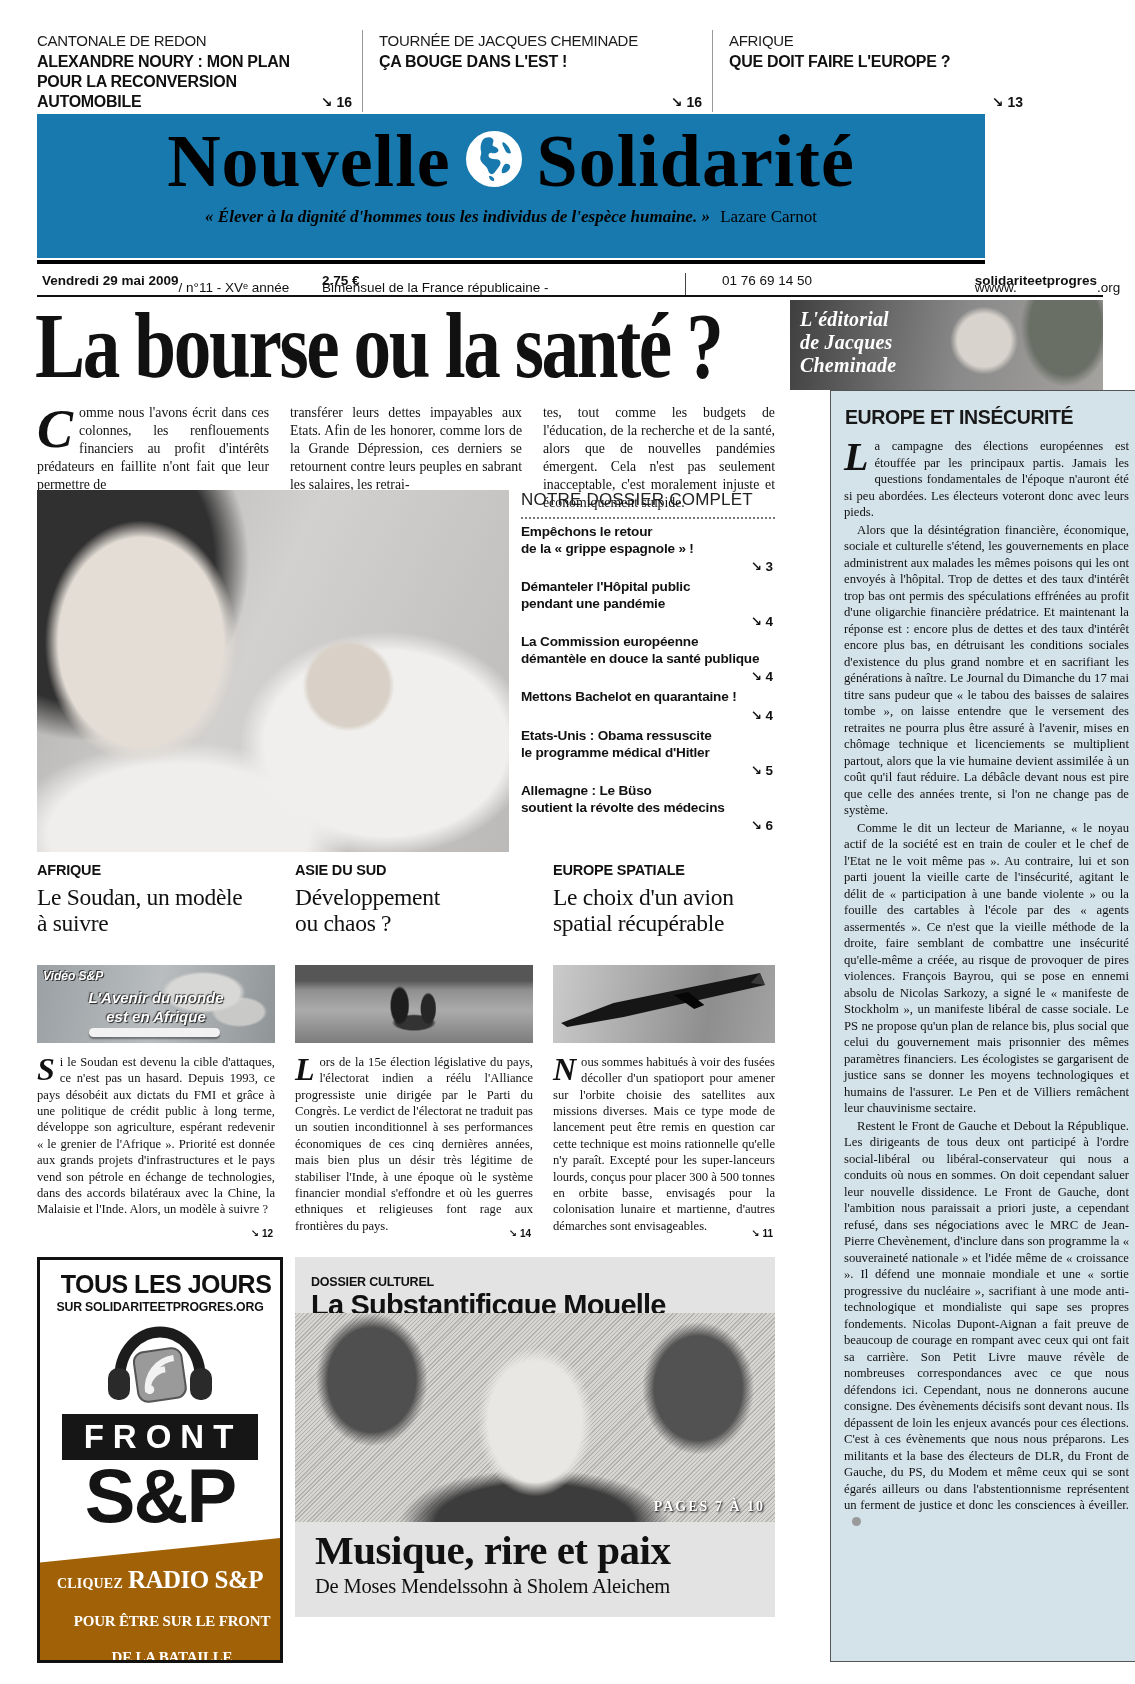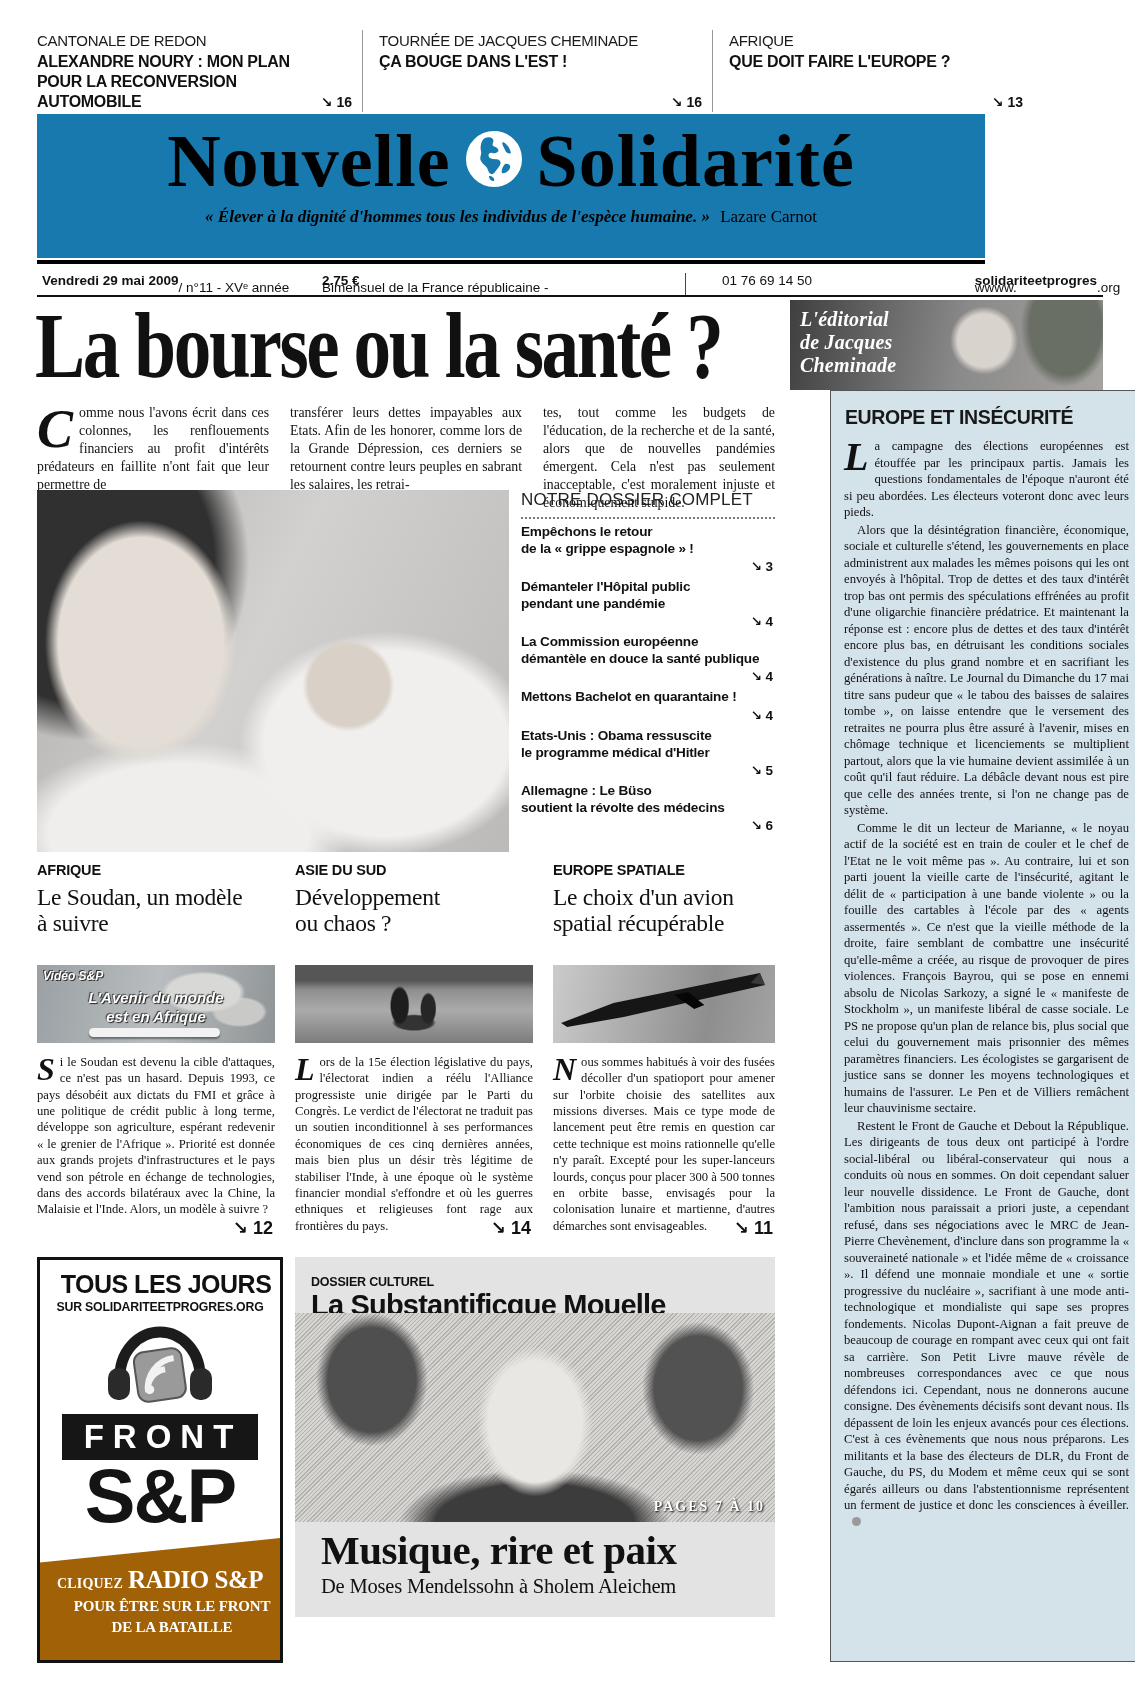--- a/index.html
+++ b/index.html
@@ -68,21 +68,21 @@
   .di-title{font-family:"Liberation Sans","DejaVu Sans",sans-serif;font-size:13.6px;font-weight:700;line-height:1.22;letter-spacing:-0.2px;}
   .di-page{text-align:right;font-family:"Liberation Sans","DejaVu Sans",sans-serif;font-size:13.5px;font-weight:700;margin-top:1px;padding-right:2px;}
 
   
   .midcol{top:862px;height:383px;}
   .mc-kicker{font-family:"Liberation Sans","DejaVu Sans",sans-serif;font-size:14.5px;font-weight:700;letter-spacing:-0.2px;}
   .mc-title{font-size:23.5px;line-height:1.12;margin-top:6px;letter-spacing:-0.3px;}
   .mc-media{position:absolute;left:0;top:103px;width:100%;height:78px;overflow:hidden;}
   .mc-body{position:absolute;left:0;top:192px;width:100%;font-size:12.6px;line-height:1.30;text-align:justify;}
   .mc-dc{float:left;font-size:32px;line-height:0.85;font-weight:700;font-style:italic;margin:2px 5px 0 0;}
-  .mc-page{position:absolute;right:2px;bottom:6px;font-family:"Liberation Sans","DejaVu Sans",sans-serif;font-size:18px;font-weight:700;}
+  .mc-page{position:absolute;right:2px;bottom:6px;font-family:"Liberation Sans","DejaVu Sans",sans-serif;font-size:10px;font-weight:700;}
   .media-africa{background:
       radial-gradient(ellipse 60px 30px at 70% 35%, #d8d8d6 0 60%, rgba(0,0,0,0) 70%),
       radial-gradient(ellipse 40px 22px at 85% 60%, #c9c9c7 0 60%, rgba(0,0,0,0) 70%),
       linear-gradient(100deg,#9aa0a4,#b9bdbf 50%,#8f9496);}
   .ma-badge{position:absolute;left:6px;top:4px;color:#fff;font-family:"Liberation Sans","DejaVu Sans",sans-serif;font-style:italic;font-weight:900;font-size:12px;text-shadow:1px 1px 0 #333,-1px -1px 0 #333;}
   .ma-cap{position:absolute;left:0;top:24px;width:100%;text-align:center;color:#fff;font-family:"Liberation Sans","DejaVu Sans",sans-serif;font-weight:800;font-style:italic;font-size:15px;line-height:1.25;text-shadow:1px 1px 1px #222,-1px -1px 1px #444;}
   .ma-train{position:absolute;left:22%;bottom:6px;width:55%;height:9px;background:#f2f2f2;border-radius:5px;box-shadow:0 2px 2px rgba(0,0,0,.4);}
   .media-asia{background:
       radial-gradient(ellipse 12px 24px at 44% 52%, #1d1d1d 0 70%, rgba(0,0,0,0) 82%),
       radial-gradient(ellipse 10px 20px at 56% 56%, #262626 0 70%, rgba(0,0,0,0) 82%),
@@ -94,36 +94,36 @@
   
   .radio{left:37px;top:1257px;width:246px;height:406px;border:3px solid #111;background:#fff;overflow:hidden;}
   .r-l1{text-align:center;font-family:"Liberation Sans","DejaVu Sans",sans-serif;font-weight:900;font-size:25px;letter-spacing:-0.5px;margin-top:10px;margin-left:12px;}
   .r-l2{text-align:center;font-family:"Liberation Sans","DejaVu Sans",sans-serif;font-weight:800;font-size:12.3px;letter-spacing:-0.2px;margin-top:1px;}
   .r-icon{display:block;margin:6px auto 0;}
   .r-radio{width:196px;height:46px;background:#161616;color:#fff;margin:2px auto 0;text-align:center;font-family:"Liberation Sans","DejaVu Sans",sans-serif;font-weight:800;font-size:33px;letter-spacing:9px;line-height:46px;padding-left:6px;}
   .r-sp{text-align:center;font-family:"Liberation Sans","DejaVu Sans",sans-serif;font-weight:900;font-size:76px;line-height:0.95;color:#141414;margin-top:0px;letter-spacing:-2px;}
   .r-cta{position:absolute;left:0;bottom:0;width:100%;height:122px;background:#a16207;clip-path:polygon(0 20%,100% 0,100% 100%,0 100%);color:#fff;text-align:center;padding-top:28px;font-family:Liberation Serif, serif;}
   .r-cta .c1{font-weight:800;font-size:14px;letter-spacing:0.2px;}
   .r-cta .c1 b{font-size:25px;font-weight:900;margin-left:5px;letter-spacing:-0.5px;}
-  .r-cta .c2,.r-cta .c3{font-weight:800;font-size:15px;margin-top:4px;letter-spacing:-0.2px;padding-left:24px;}
+  .r-cta .c2,.r-cta .c3{font-weight:800;font-size:15px;margin-top:19px;letter-spacing:-0.2px;padding-left:24px;}
 
   
   .culture{left:295px;top:1257px;width:480px;height:360px;}
   .c-head{height:56px;background:#e3e3e3;padding:18px 0 0 16px;}
   .c-kicker{font-family:"Liberation Sans","DejaVu Sans",sans-serif;font-weight:800;font-size:12.5px;letter-spacing:-0.2px;}
   .c-title{font-family:"Liberation Sans","DejaVu Sans",sans-serif;font-weight:800;font-size:29px;letter-spacing:-0.8px;margin-top:0;}
   .c-img{position:absolute;left:0;top:56px;width:100%;height:209px;
     background:
       radial-gradient(ellipse 85px 110px at 50% 52%, #e9e7e3 0 55%, rgba(0,0,0,0) 68%),
       radial-gradient(ellipse 80px 95px at 16% 32%, #4f4f4f 0 55%, rgba(0,0,0,0) 70%),
       radial-gradient(ellipse 80px 95px at 84% 36%, #525252 0 55%, rgba(0,0,0,0) 70%),
       radial-gradient(ellipse 180px 70px at 50% 100%, #3c3c3c 0 55%, rgba(0,0,0,0) 75%),
       repeating-linear-gradient(135deg,#b3b1ae 0 1px,#d7d5d2 1px 3px);}
   .c-pages{position:absolute;right:10px;bottom:7px;color:#fff;font-weight:700;font-size:14px;letter-spacing:2px;text-shadow:1px 1px 2px #000;}
-  .c-band{position:absolute;left:0;top:265px;width:100%;height:95px;background:#e3e3e3;padding:8px 0 0 26px;}
+  .c-band{position:absolute;left:0;top:265px;width:100%;height:95px;background:#e3e3e3;padding:8px 0 0 20px;}
   .c-headline{font-size:41px;font-weight:700;letter-spacing:-0.5px;line-height:1.0;}
   .c-sub{font-size:20.5px;margin-top:4px;letter-spacing:-0.2px;}
 
   
   .edit-photo{left:790px;top:300px;width:313px;height:90px;
     background:
       radial-gradient(circle 34px at 62% 45%, #d8d3cc 0 78%, rgba(0,0,0,0) 100%),
       radial-gradient(ellipse 60px 80px at 88% 30%, #6a6f66 0 60%, rgba(0,0,0,0) 75%),
       linear-gradient(100deg,#3f3f3f,#8a8a8a 55%,#a5a3a0);}
   .e-label{position:absolute;left:10px;top:8px;color:#fff;font-style:italic;font-weight:700;font-size:20px;line-height:1.14;letter-spacing:0.2px;}

